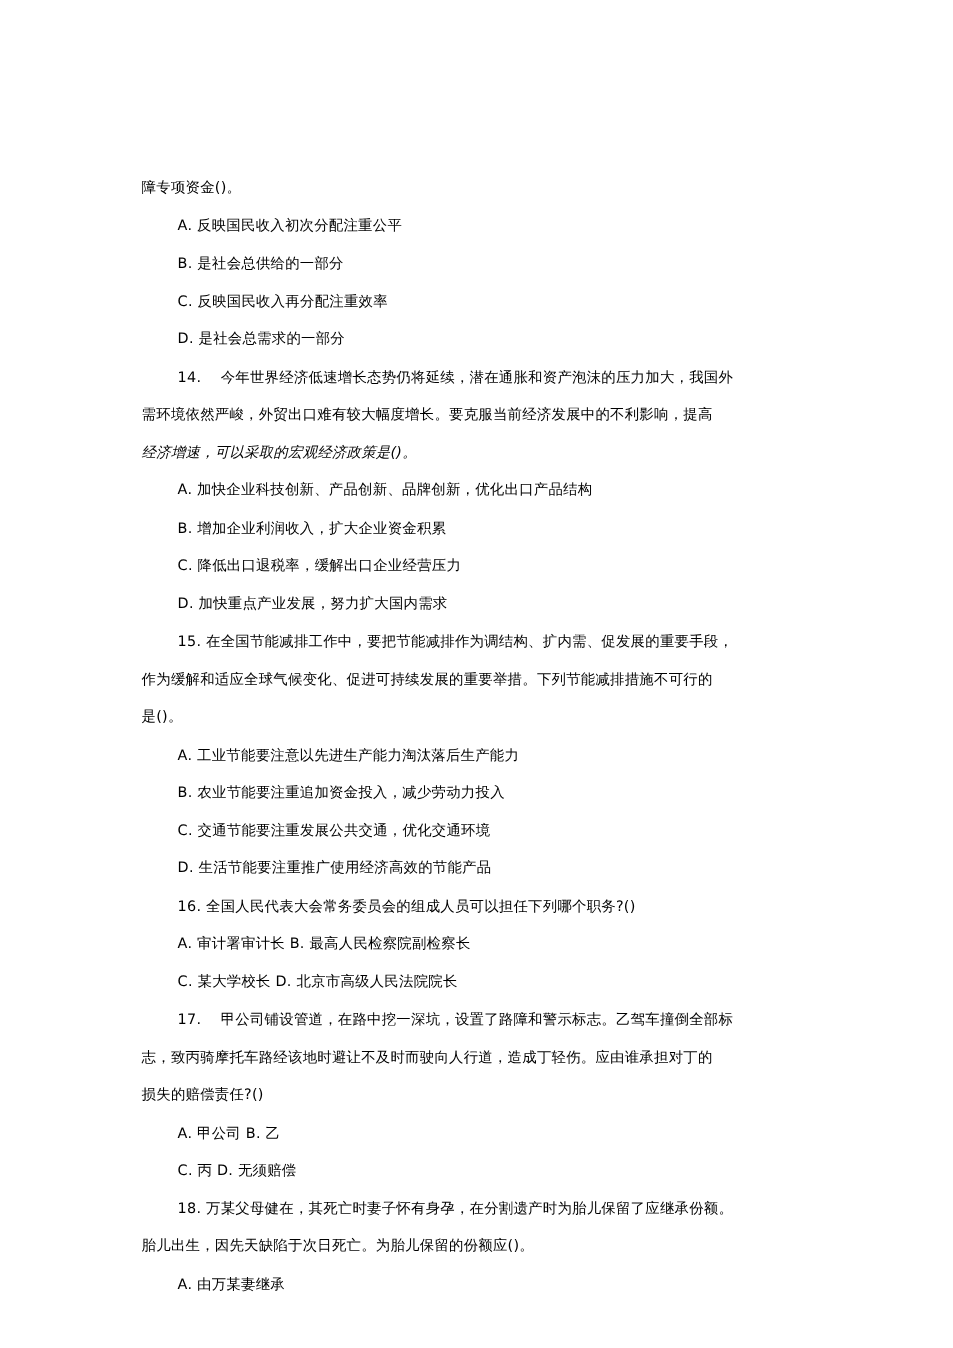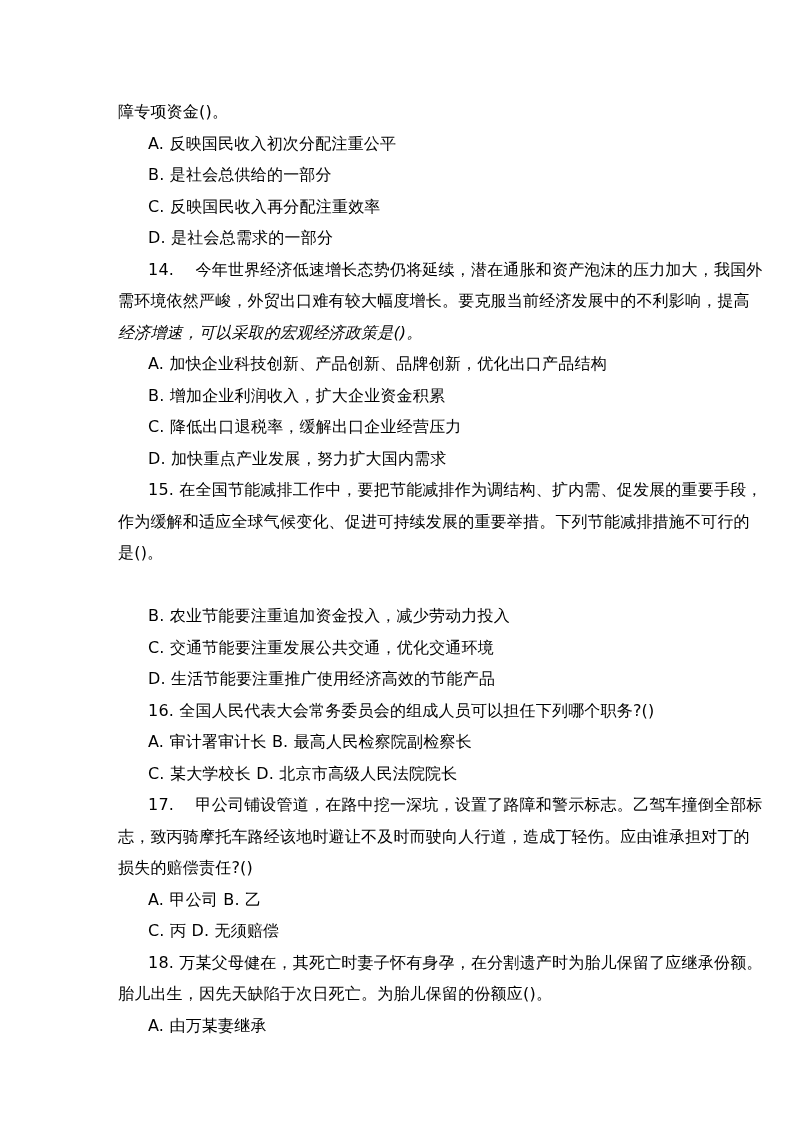--- a/index.html
+++ b/index.html
@@ -1,19 +1,19 @@
 <!DOCTYPE html>
 <html><head>
 <meta charset="utf-8">
 <style>
   html, body { margin: 0; padding: 0; background: #ffffff; }
   body { width: 794px; height: 1123px; position: relative; overflow: hidden;
          font-family: "DejaVu Sans", "Liberation Sans", sans-serif; color: #000; }
   .page { position: absolute; left: 0; top: 0; width: 794px; height: 1123px; }
-  .line { position: absolute; left: 118px; font-size: 16px; line-height: 18px; white-space: nowrap; letter-spacing: 0.2px; }
+  .line { position: absolute; left: 118px; font-size: 12px; line-height: 18px; white-space: nowrap; letter-spacing: 0.2px; margin-top: 44px; }
   .ind { left: 148px; }
 </style>
 </head>
 <body>
 
 <div class="page">
   <div class="line" style="top: 103px;">障专项资金()。</div>
   <div class="line ind" style="top: 135px;">A. 反映国民收入初次分配注重公平</div>
   <div class="line ind" style="top: 166px;">B. 是社会总供给的一部分</div>
   <div class="line ind" style="top: 198px;">C. 反映国民收入再分配注重效率</div>
@@ -21,20 +21,21 @@
   <div class="line ind" style="top: 261px;">14.　 今年世界经济低速增长态势仍将延续，潜在通胀和资产泡沫的压力加大，我国外</div>
   <div class="line" style="top: 292px;">需环境依然严峻，外贸出口难有较大幅度增长。要克服当前经济发展中的不利影响，提高</div>
   <div class="line" style="top: 324px; font-style: italic;">经济增速，可以采取的宏观经济政策是()。</div>
   <div class="line ind" style="top: 387px;">B. 增加企业利润收入，扩大企业资金积累</div>
   <div class="line ind" style="top: 355px;">A. 加快企业科技创新、产品创新、品牌创新，优化出口产品结构</div>
   <div class="line ind" style="top: 450px;">D. 加快重点产业发展，努力扩大国内需求</div>
   <div class="line ind" style="top: 418px;">C. 降低出口退税率，缓解出口企业经营压力</div>
   <div class="line ind" style="top: 481px;">15. 在全国节能减排工作中，要把节能减排作为调结构、扩内需、促发展的重要手段，</div>
   <div class="line" style="top: 513px;">作为缓解和适应全球气候变化、促进可持续发展的重要举措。下列节能减排措施不可行的</div>
   <div class="line" style="top: 544px;">是()。</div>
+  <div class="line ind" style="top: 576px;">A. 工业节能要注意以先进生产能力淘汰落后生产能力</div>
   <div class="line ind" style="top: 607px;">B. 农业节能要注重追加资金投入，减少劳动力投入</div>
   <div class="line ind" style="top: 639px;">C. 交通节能要注重发展公共交通，优化交通环境</div>
   <div class="line ind" style="top: 670px;">D. 生活节能要注重推广使用经济高效的节能产品</div>
   <div class="line ind" style="top: 702px;">16. 全国人民代表大会常务委员会的组成人员可以担任下列哪个职务?()</div>
   <div class="line ind" style="top: 733px;">A. 审计署审计长 B. 最高人民检察院副检察长</div>
   <div class="line ind" style="top: 765px;">C. 某大学校长 D. 北京市高级人民法院院长</div>
   <div class="line ind" style="top: 796px;">17.　 甲公司铺设管道，在路中挖一深坑，设置了路障和警示标志。乙驾车撞倒全部标</div>
   <div class="line" style="top: 828px;">志，致丙骑摩托车路经该地时避让不及时而驶向人行道，造成丁轻伤。应由谁承担对丁的</div>
   <div class="line" style="top: 859px;">损失的赔偿责任?()</div>
   <div class="line ind" style="top: 891px;">A. 甲公司 B. 乙</div>

